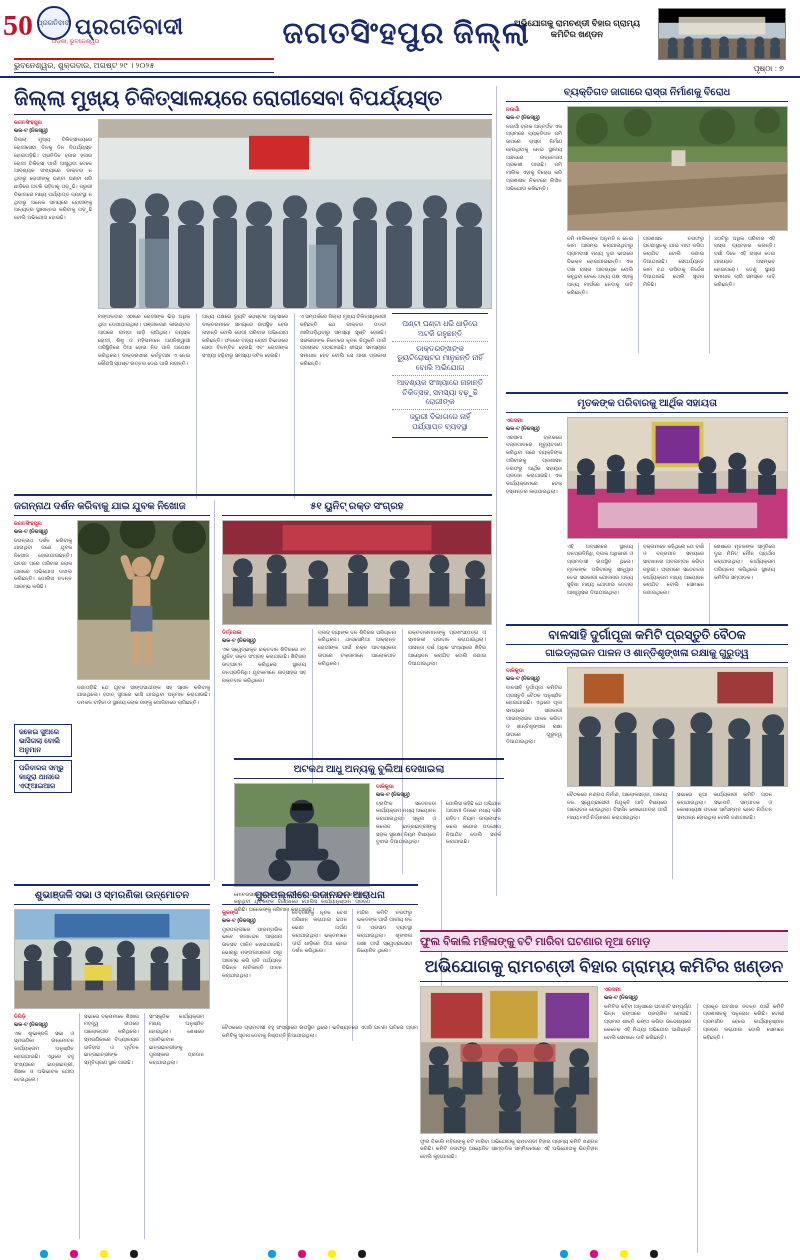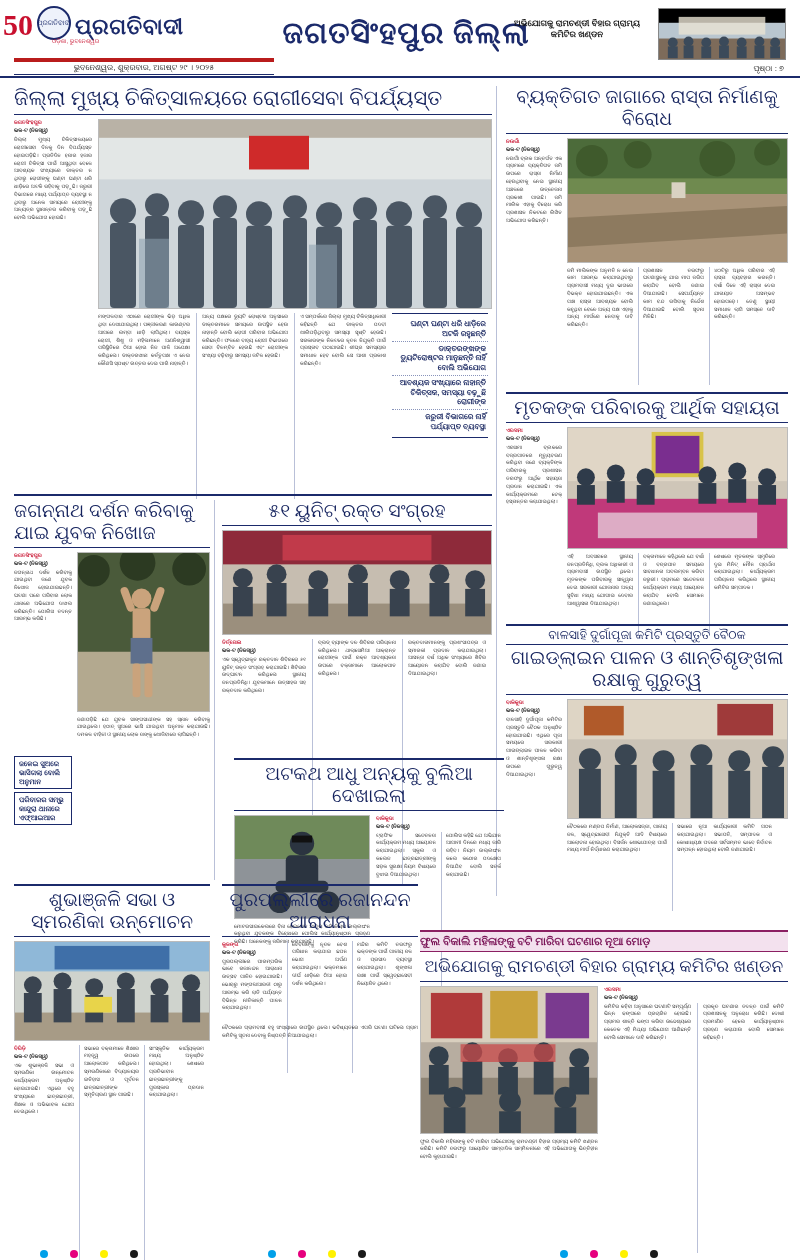--- a/index.html
+++ b/index.html
@@ -20,22 +20,22 @@
   .logo-seal {
     width:34px; height:34px; border-radius:50%;
     border:2px solid #1b2a6b; background:#eef2fb;
     display:flex; align-items:center; justify-content:center;
     font-size:7px; color:#1b2a6b; text-align:center; line-height:1.05;
   }
   .logo-name { font-family:"Liberation Serif", serif; font-size:22px; font-weight:bold; color:#1b2a6b; letter-spacing:0.5px; }
   .logo-tagline { position:absolute; left:52px; top:38px; font-size:6px; color:#c8102e; }
   .edition-bar {
     position:absolute; left:14px; top:58px; width:260px;
-    border-top:4px solid #b91c1c; border-bottom:1px solid #1b2a6b;
-    font-size:8px; color:#111; padding:1px 0; text-align:center;
+    border-top:2px solid #b91c1c; border-bottom:1px solid #1b2a6b;
+    font-size:8px; color:#111; padding:1px 0; 
   }
   .main-title {
     position:absolute; left:12px; right:0; top:16px;
     text-align:center;
     font-family:"Liberation Serif", serif;
     font-size:30px; font-weight:bold; color:#1b2a6b;
     letter-spacing:1px;
   }
   .mast-photo {
     position:absolute; right:14px; top:8px; width:128px; height:52px;
@@ -43,41 +43,41 @@
   }
   .mast-caption {
     position:absolute; right:148px; top:18px; width:150px;
     font-size:8.5px; line-height:1.3; text-align:center; color:#111; font-weight:bold;
   }
   .page-no { position:absolute; right:16px; top:64px; font-size:8px; color:#111; }
 
   
   .hl {
     font-family:"Liberation Serif", serif;
-    font-weight:normal; color:#15235e; line-height:1.15;
+    font-weight:bold; color:#15235e; line-height:1.15;
   }
   .hl-xl { font-size:21px; }
   .hl-lg { font-size:17px; }
-  .hl-md { font-size:19px; }
+  .hl-md { font-size:10px; }
   .hl-sm { font-size:12.5px; }
   .rule { border-top:1px solid #1b2a6b; }
   .rule-thick { border-top:2px solid #1b2a6b; }
 
   .body-col {
     font-size:5.2px; line-height:1.5; text-align:justify;
     color:#1a1a1a; hyphens:auto; overflow:hidden;
   }
   .byline { font-size:5.4px; font-weight:bold; color:#111; margin-bottom:2px; }
   .place { font-size:5.4px; font-weight:bold; color:#c8102e; margin-bottom:1px; }
 
   .photo { background:#d8d8d8; overflow:hidden; position:relative; border:1px solid #bbb; }
   .photo svg { display:block; width:100%; height:100%; }
 
   .bullets { border-top:1px solid #1b2a6b; border-bottom:1px solid #1b2a6b; padding:3px 0; }
-  .bullet { font-size:7.5px; font-weight:bold; color:#15235e; line-height:1.3; text-align:right; padding:2px 2px; }
+  .bullet { font-size:7.5px; font-weight:normal; color:#15235e; line-height:1.3; text-align:center; padding:2px 2px; }
   .bullet + .bullet { border-top:1px dotted #8893bb; }
 
   .kicker-box {
     border:1px solid #1b2a6b; padding:2px 4px; font-size:7px; font-weight:bold;
     color:#15235e; line-height:1.3; margin:3px 0;
   }
   .pink-banner {
     background:#f3e1ee; border-top:2px solid #8b1f62; border-bottom:1px solid #8b1f62;
     text-align:left; font-size:11px; font-weight:bold; color:#7a1457; padding:3px 0;
     font-family:"Liberation Serif", serif;

